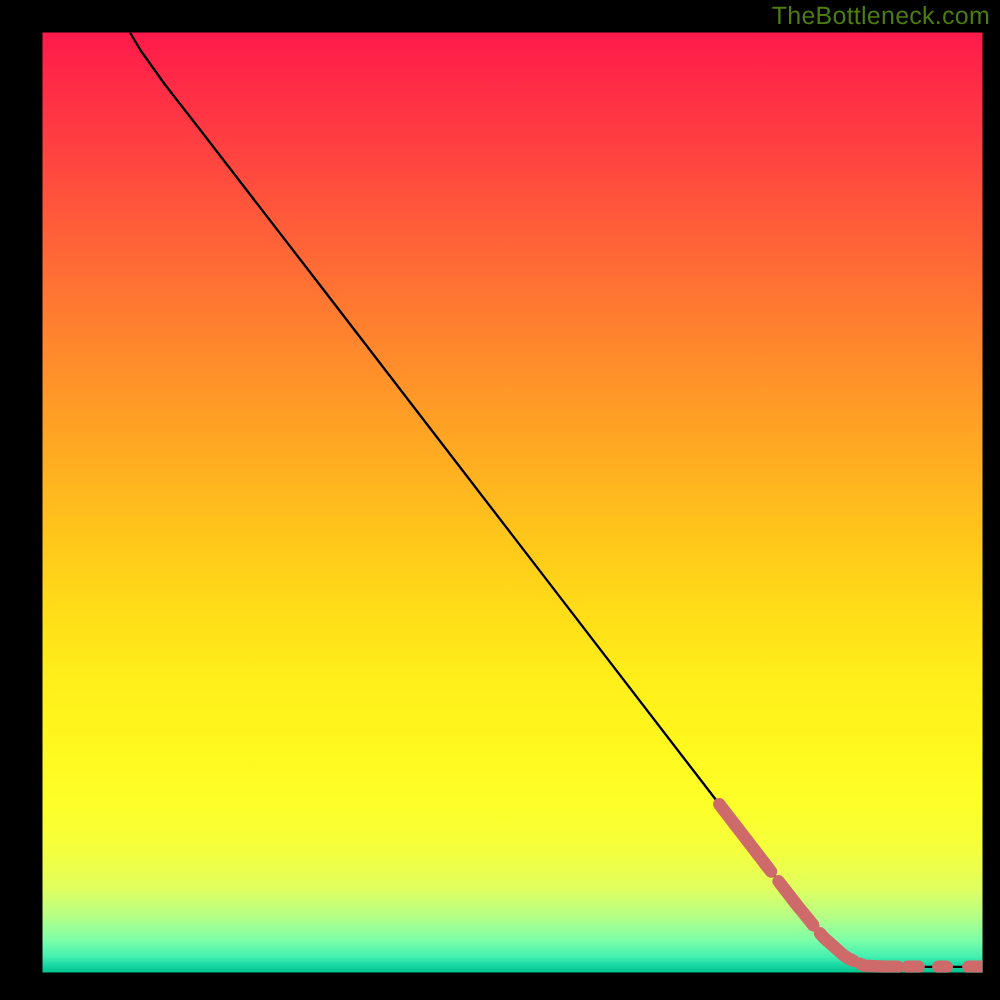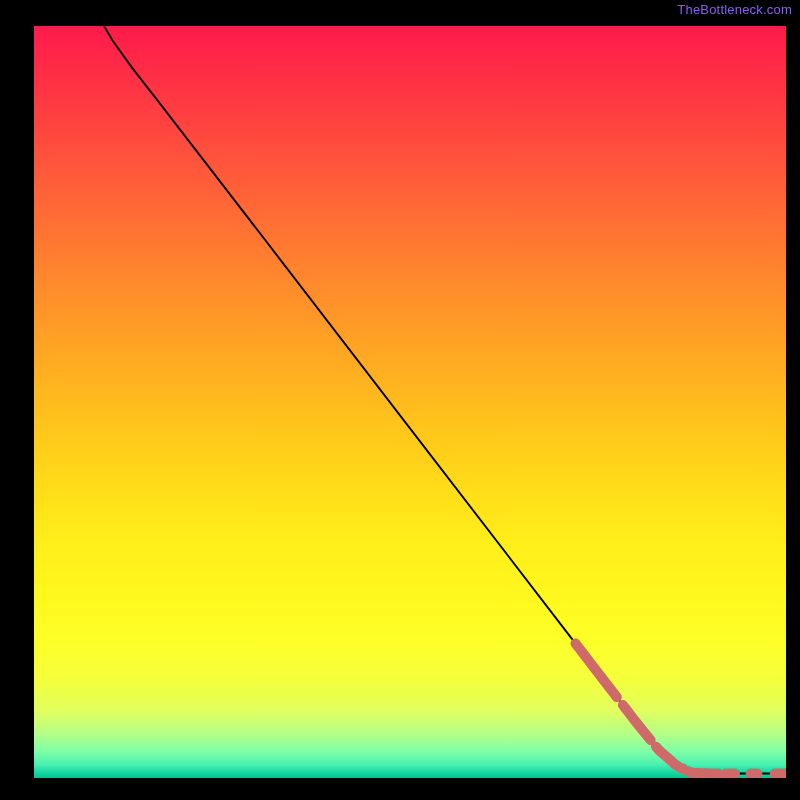--- a/index.html
+++ b/index.html
@@ -8,22 +8,22 @@
     position: relative;
     width: 800px;
     height: 800px;
     background: #000;
   }
   .attribution {
     position: absolute;
     top: 2px;
     right: 8px;
     font-family: Arial, Helvetica, sans-serif;
-    font-size: 13px;
-    color: #8b5cf6;
+    font-size: 20px;
+    color: #4d7c0f;
     font-weight: 400;
     letter-spacing: 0.2px;
   }
   .plot {
     position: absolute;
     left: 34px;
     top: 26px;
     width: 752px;
     height: 752px;
   }

